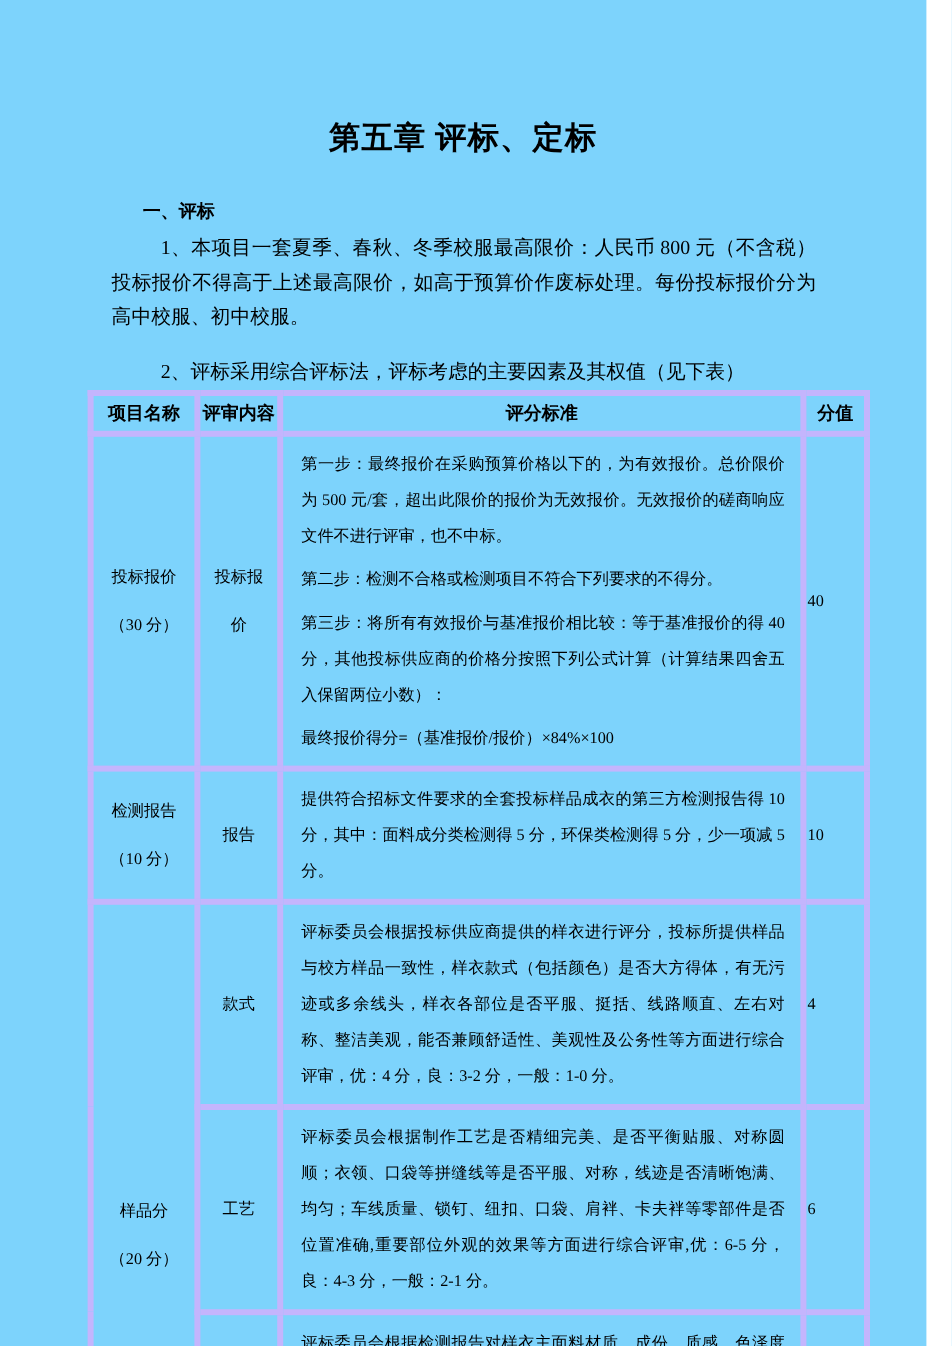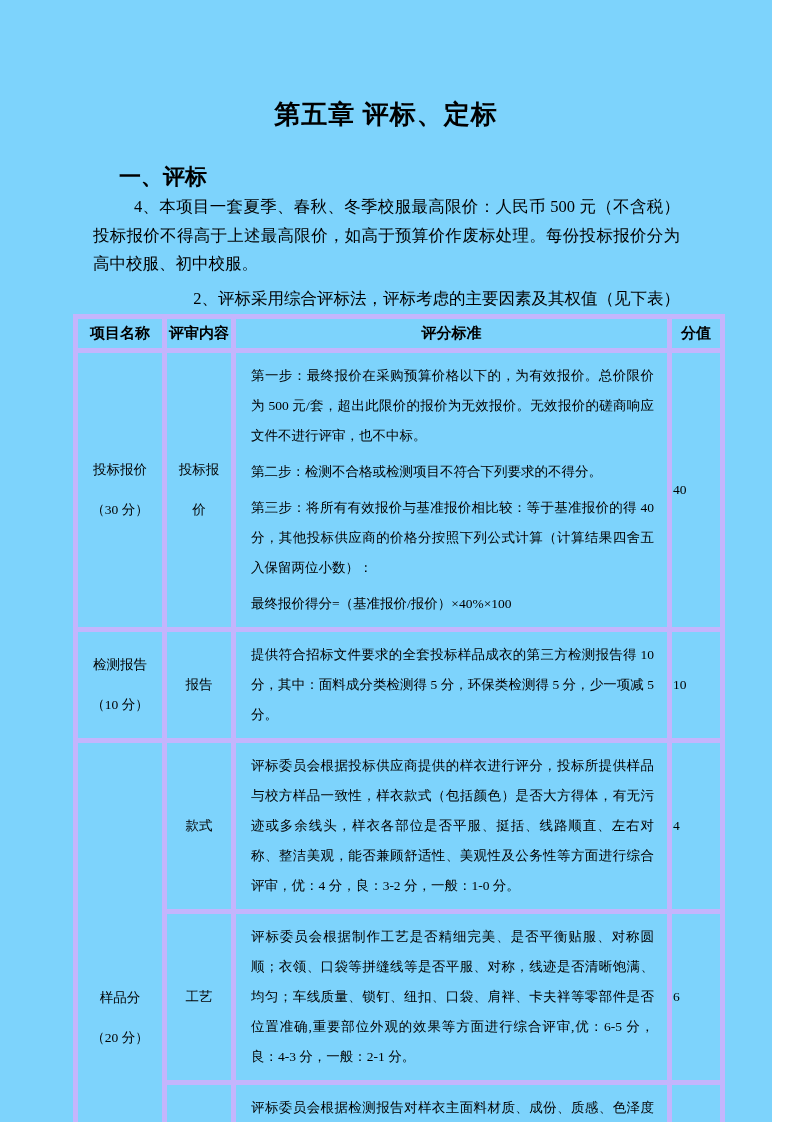--- a/index.html
+++ b/index.html
@@ -6,27 +6,27 @@
   .page {
     width:772px; height:1122px; background:#7dd3fc; color:#000;
     font-family:Liberation Serif, serif;
     position:relative; overflow:hidden;
   }
   .doc-title {
     margin:0; padding-top:100px; text-align:center;
     font-size:26px; font-weight:700; line-height:30px; letter-spacing:1px;
   }
   .section-heading {
-    margin:35px 0 0 119px; font-size:22px; font-weight:700; line-height:24px;
+    margin:35px 0 0 119px; font-size:15px; font-weight:700; line-height:24px;
   }
   .para {
     margin:4px 92px 0 93px; font-size:16.5px; line-height:28.5px;
     text-align:justify; text-indent:41px;
   }
-  .para.second { line-height:23px; margin-top:8px; text-align:right; }
+  .para.second { line-height:23px; margin-top:19px; text-align:left; }
   table.score-table {
     margin:4px 0 0 73px; width:647px;
     border-collapse:collapse; table-layout:fixed;
   }
   .score-table th, .score-table td { border:5px solid #c4b5fd; }
   .score-table thead th {
     height:29px; font-size:15px; font-weight:700;
     text-align:center; vertical-align:middle; padding:0;
   }
   .score-table td { vertical-align:middle; font-size:13.5px; }
@@ -44,21 +44,21 @@
 </style>
 </head>
 <body>
 
 <div class="page">
 
   <h1 class="doc-title">第五章 评标、定标</h1>
 
   <h2 class="section-heading">一、评标</h2>
 
-  <p class="para">4、本项目一套夏季、春秋、冬季校服最高限价：人民币 500 元（不含税）投标报价不得高于上述最高限价，如高于预算价作废标处理。每份投标报价分为高中校服、初中校服。</p>
+  <p class="para">1、本项目一套夏季、春秋、冬季校服最高限价：人民币 800 元（不含税）投标报价不得高于上述最高限价，如高于预算价作废标处理。每份投标报价分为高中校服、初中校服。</p>
   <p class="para second">2、评标采用综合评标法，评标考虑的主要因素及其权值（见下表）</p>
 
   <table class="score-table">
     <colgroup>
       <col style="width:89px">
       <col style="width:69px">
       <col style="width:436px">
       <col style="width:53px">
     </colgroup>
     <thead>
@@ -73,21 +73,21 @@
       <tr class="row-bid">
         <td class="item-cell">
           <span class="item-line">投标报价</span>
           <span class="item-line">（30 分）</span>
         </td>
         <td class="content-cell">投标报价</td>
         <td class="criteria-cell">
           <p>第一步：最终报价在采购预算价格以下的，为有效报价。总价限价为 500 元/套，超出此限价的报价为无效报价。无效报价的磋商响应文件不进行评审，也不中标。</p>
           <p>第二步：检测不合格或检测项目不符合下列要求的不得分。</p>
           <p>第三步：将所有有效报价与基准报价相比较：等于基准报价的得 40 分，其他投标供应商的价格分按照下列公式计算（计算结果四舍五入保留两位小数）：</p>
-          <p>最终报价得分=（基准报价/报价）×40%×100</p>
+          <p>最终报价得分=（基准报价/报价）×84%×100</p>
         </td>
         <td class="score-cell">40</td>
       </tr>
 
       <tr class="row-report">
         <td class="item-cell">
           <span class="item-line">检测报告</span>
           <span class="item-line">（10 分）</span>
         </td>
         <td class="content-cell">报告</td>

